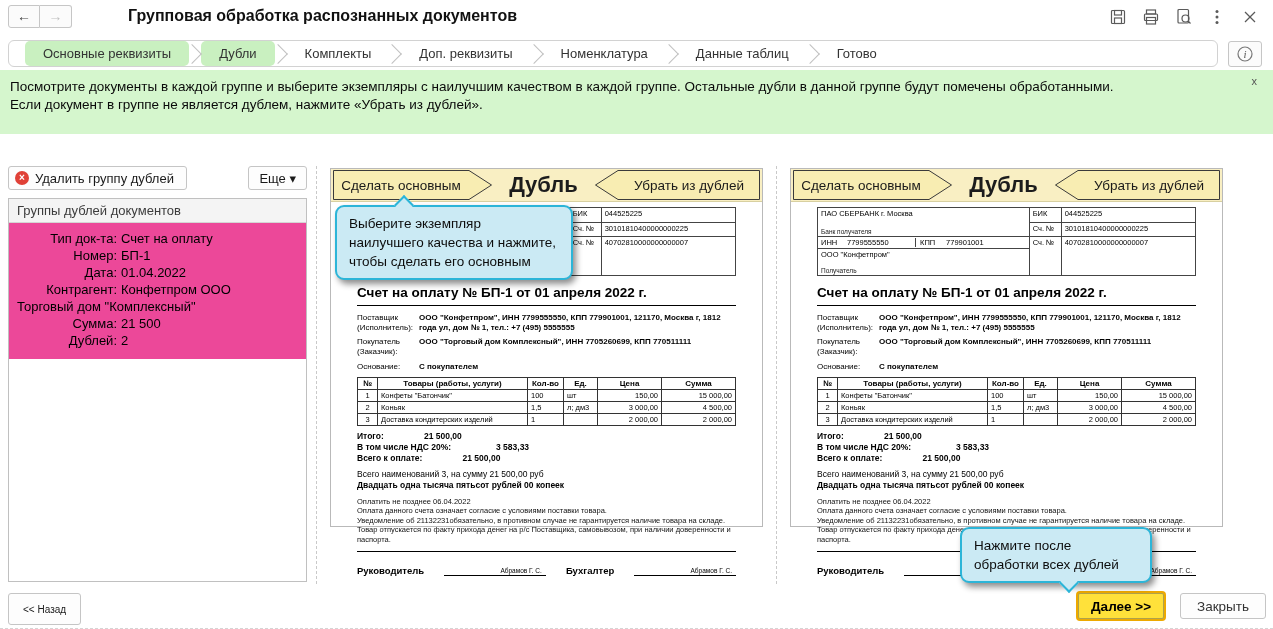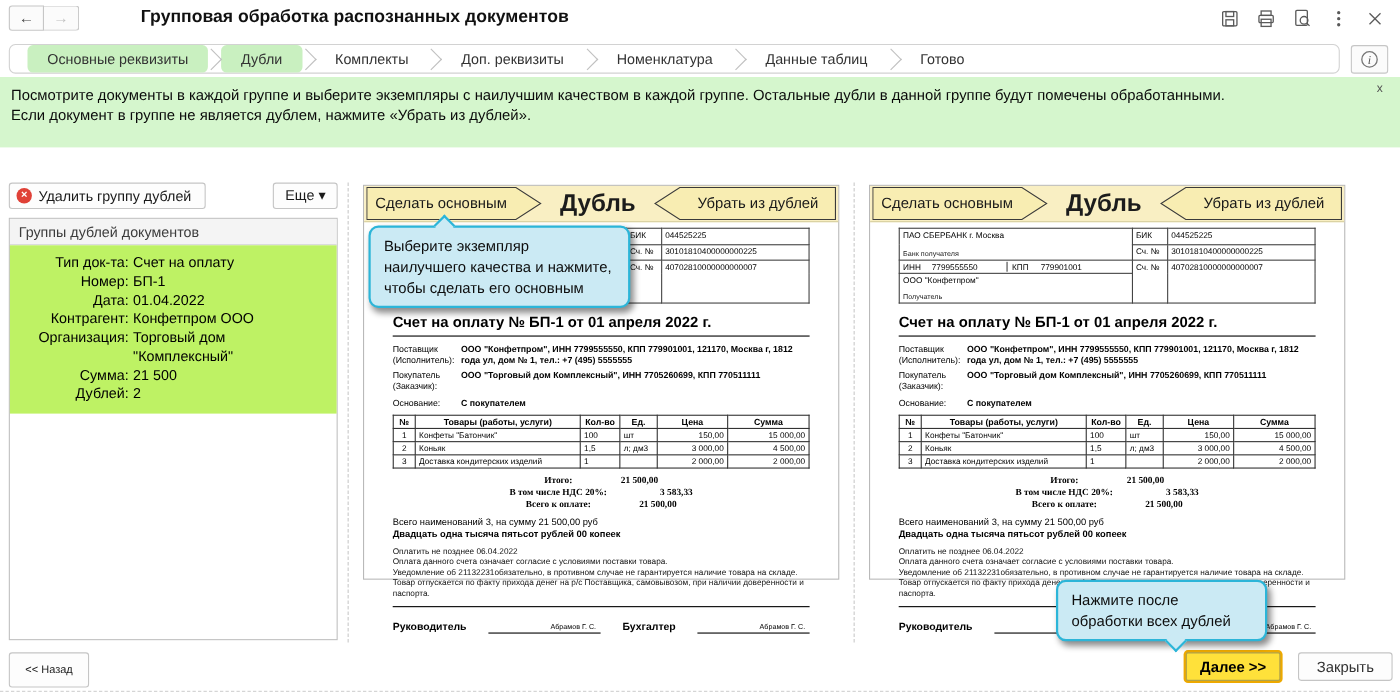--- a/index.html
+++ b/index.html
@@ -46,21 +46,21 @@
          color:#1a1a1a; cursor:pointer; font-family:inherit; }
   .del-btn { position:absolute; left:0; top:0; height:24px; padding:0 12px 0 6px;
              display:flex; align-items:center; gap:6px; }
   .del-ico { width:14px; height:14px; border-radius:50%; background:#e04137; color:#fff;
              font-size:10px; font-weight:bold; line-height:14px; text-align:center; display:inline-block; }
   .more-btn { position:absolute; right:0; top:0; height:24px; padding:0 10px; }
   .listbox { position:absolute; left:0; top:32px; width:299px; height:384px;
              border:1px solid #c0c0c0; background:#fff; }
   .list-header { height:24px; background:#f4f4f4; border-bottom:1px solid #d5d5d5;
                  font-size:13px; color:#3c3c3c; padding:4px 8px; }
-  .group-item { background:#bef264; padding:7px 8px 10px 4px; cursor:pointer; }
+  .group-item { background:#ec4899; padding:7px 8px 10px 4px; cursor:pointer; }
   .g-line { display:flex; font-size:13px; line-height:17px; color:#000; }
   .g-lbl { width:104px; text-align:right; flex:none; }
   .g-val { margin-left:4px; }
 
   
   .vsplit { position:absolute; top:166px; height:418px; width:0; border-left:1px dashed #c9c9c9; }
   .vsplit.s1 { left:316px; } .vsplit.s2 { left:776px; }
 
   
   .doc-panel { position:relative; width:433px; height:359px; border:1px solid #b9b9b9; background:#fff; }
@@ -99,21 +99,21 @@
   table.items { width:100%; border-collapse:collapse; font-size:7.5px; margin-top:2px; }
   table.items th { border:1px solid #333; font-size:8px; padding:1px 2px; font-weight:bold; }
   table.items td { border:1px solid #333; padding:1px 3px; }
   .c-num { width:20px; text-align:center; }
   .c-qty { width:36px; text-align:left; }
   .c-unit { width:34px; }
   .c-price { width:64px; text-align:right; }
   .c-sum { width:74px; text-align:right; }
 
   .totals { margin-top:5px; font-size:8.5px; font-weight:bold; }
-  .totals .t-row { display:flex; justify-content:center; line-height:11px;font-family:Liberation Serif, serif; }
+  .totals .t-row { display:flex; justify-content:flex-start; line-height:11px; }
   .t-val { width:78px; text-align:right; }
 
   .summary { font-size:8.5px; margin-top:5px; line-height:11px; }
   .words { font-size:8.5px; font-weight:bold; line-height:11px; }
   .conds { margin-top:6px; font-size:7.5px; line-height:9.5px; color:#111; }
   .doc-hr2 { border-top:1.5px solid #000; margin:7px 0 12px 0; }
   .sig-row { display:flex; align-items:flex-end; gap:20px; font-size:9.5px; font-weight:bold; }
   .sig-line { flex:1; border-bottom:1px solid #000; text-align:right; font-weight:normal; }
   .sig-name { font-size:6.5px; padding-right:4px; }
 
@@ -238,21 +238,20 @@
           </div>
         <div class="g-line">
             <span class="g-lbl">Дата:</span>
             <span class="g-val">01.04.2022</span>
           </div>
         <div class="g-line">
             <span class="g-lbl">Контрагент:</span>
             <span class="g-val">Конфетпром ООО</span>
           </div>
         <div class="g-line">
-            <span class="g-lbl">Организация:</span>
             <span class="g-val">Торговый дом "Комплексный"</span>
           </div>
         <div class="g-line">
             <span class="g-lbl">Сумма:</span>
             <span class="g-val">21 500</span>
           </div>
         <div class="g-line">
             <span class="g-lbl">Дублей:</span>
             <span class="g-val">2</span>
           </div>

